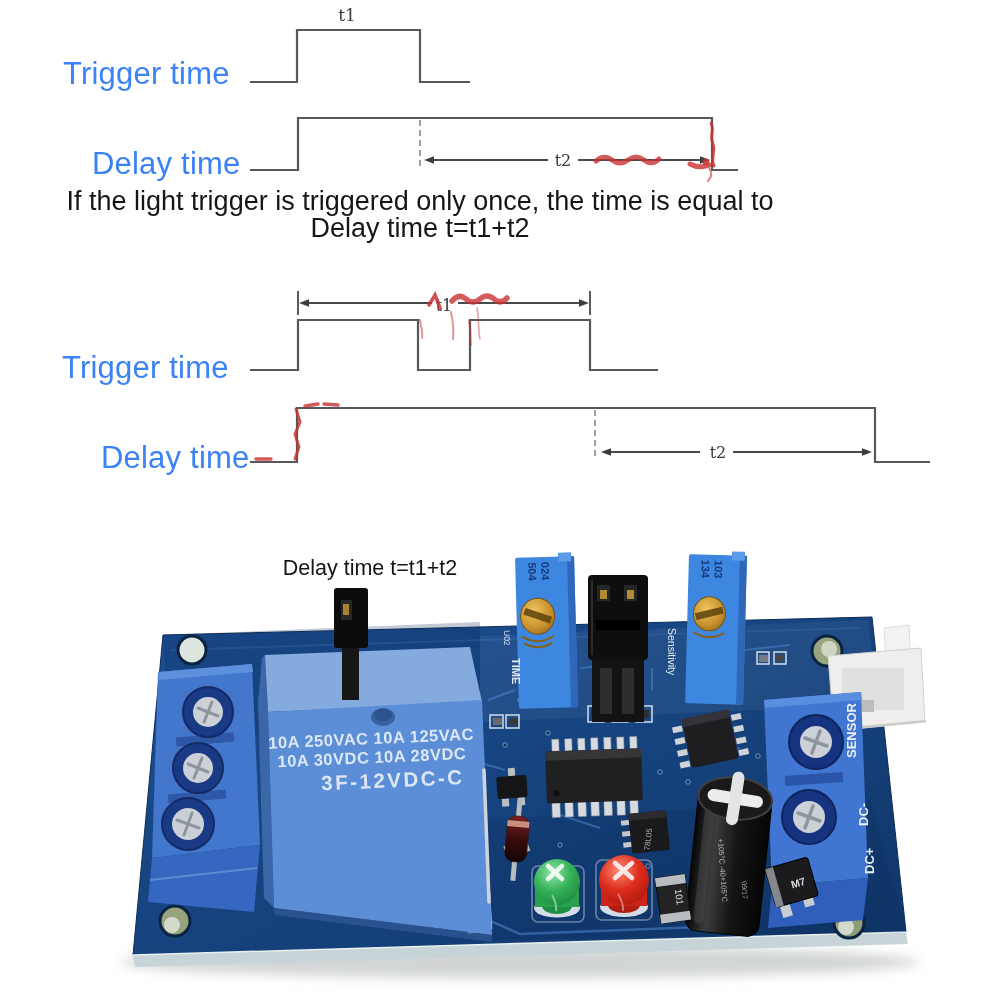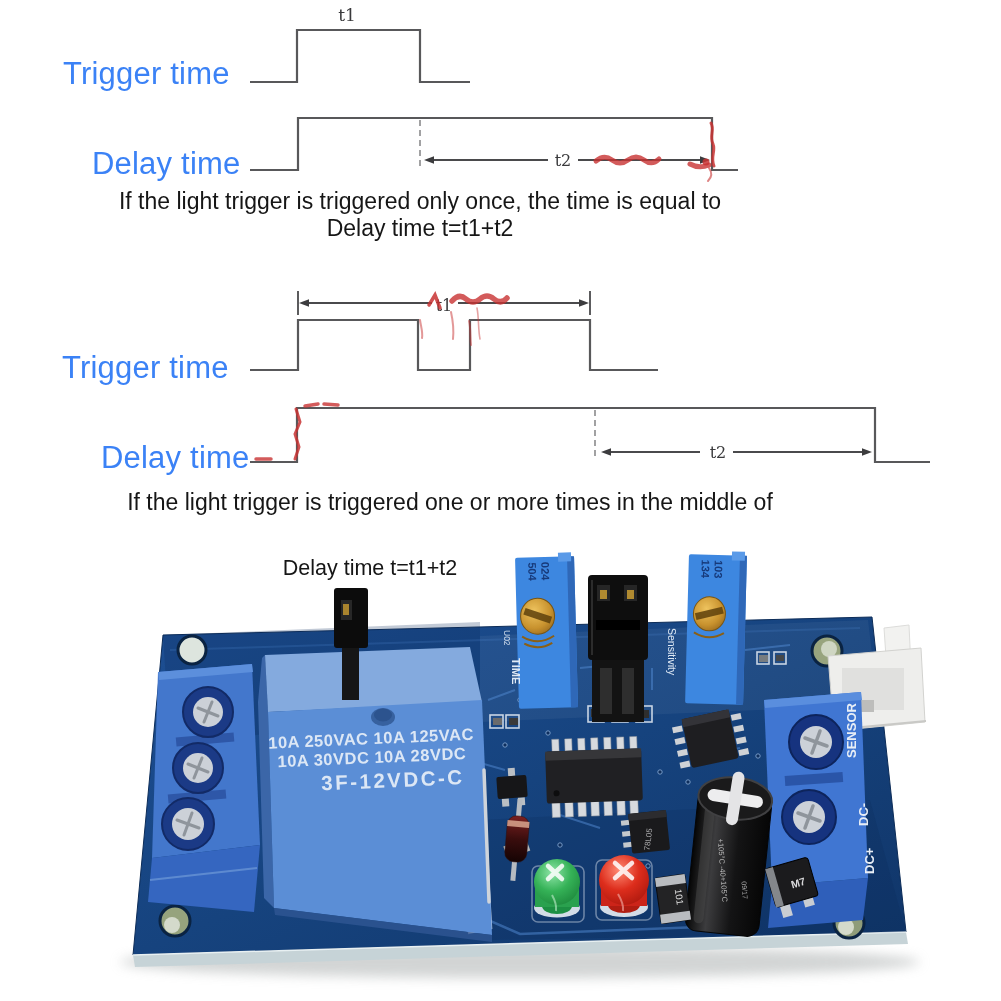--- a/index.html
+++ b/index.html
@@ -1,20 +1,20 @@
 <!DOCTYPE html>
 <html><head>
 <meta charset="utf-8">
 <style>
   html,body{margin:0;padding:0;background:#ffffff;}
   .stage{position:relative;width:1001px;height:1001px;background:#ffffff;overflow:hidden;
          font-family:"Liberation Sans",sans-serif;}
   .layer{position:absolute;left:0;top:0;}
   .wave-label{position:absolute;color:#3b82f6;font-size:31px;letter-spacing:0.2px;white-space:nowrap;}
-  .caption{position:absolute;text-align:center;color:#161616;font-size:23px;line-height:27px;}
+  .caption{position:absolute;text-align:center;color:#161616;font-size:27px;line-height:27px;}
   .caption .cap-line{white-space:nowrap;}
   .formula{position:absolute;text-align:center;color:#161616;font-size:21.5px;white-space:nowrap;}
   svg text{font-family:"Liberation Sans",sans-serif;}
   svg text.tmark{font-family:"DejaVu Serif",serif;}
 </style>
 </head>
 <body>
 
 <div class="stage">
 
@@ -411,17 +411,16 @@
 
 <div class="caption" style="left:20px; top:188px; width:800px;">
   <div class="cap-line">If the light trigger is triggered only once, the time is equal to</div>
   <div class="cap-line">Delay time t=t1+t2</div>
 </div>
 
 <div class="wave-label" style="left:62px; top:350px;">Trigger time</div>
 <div class="wave-label" style="left:101px; top:440px;">Delay time</div>
 
 <div class="caption" style="left:0px; top:489px; width:900px;">
-  <div class="cap-line">If the light trigger is triggered one or more times in the middle of</div>
 </div>
 <div class="formula" style="left:203px; top:556px; width:334px;">Delay time t=t1+t2</div>
 
 </div>
 
 </body></html>

